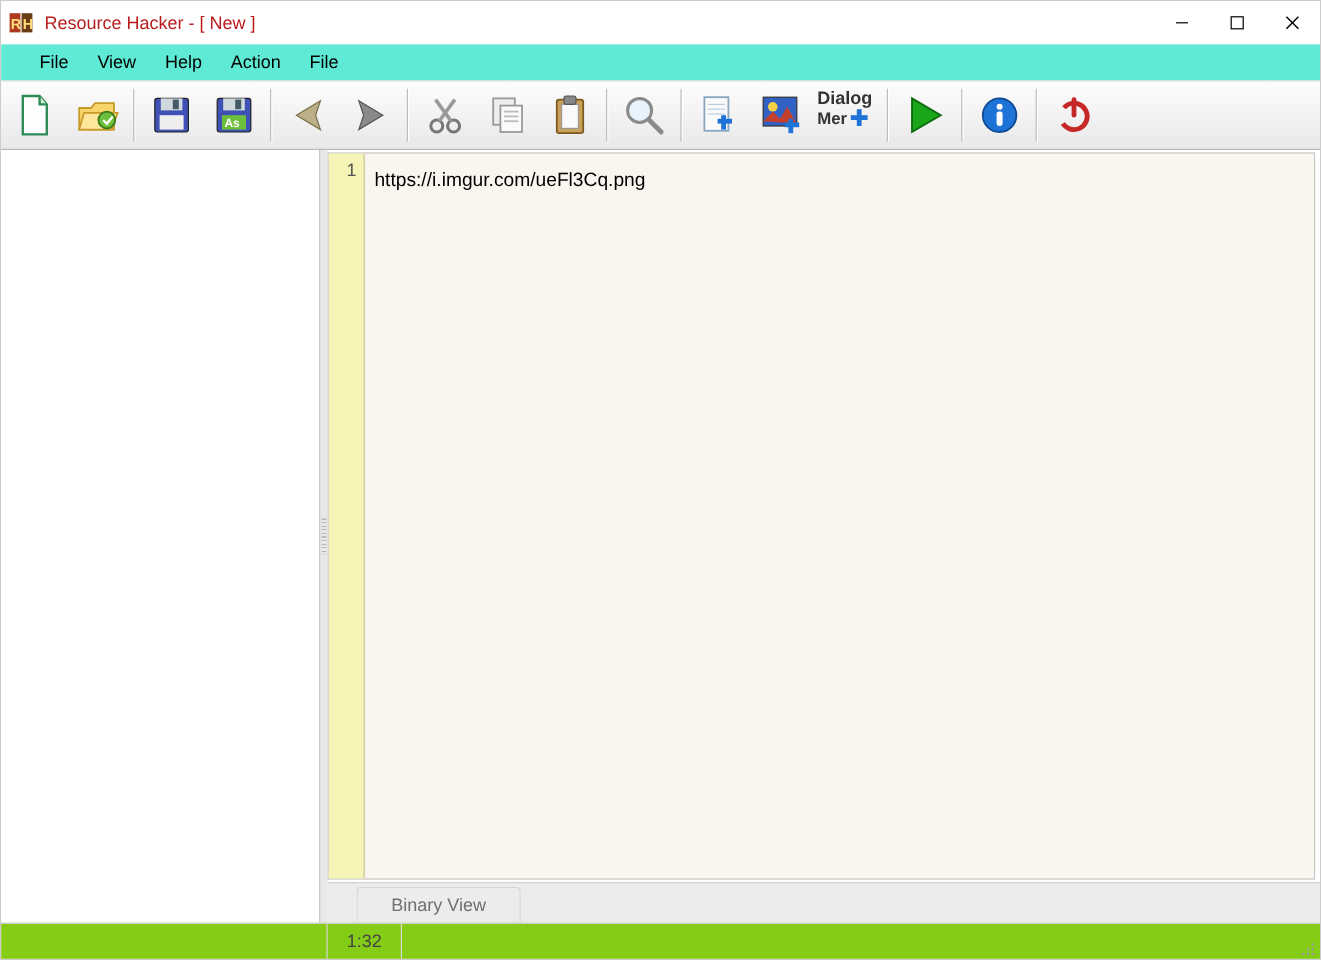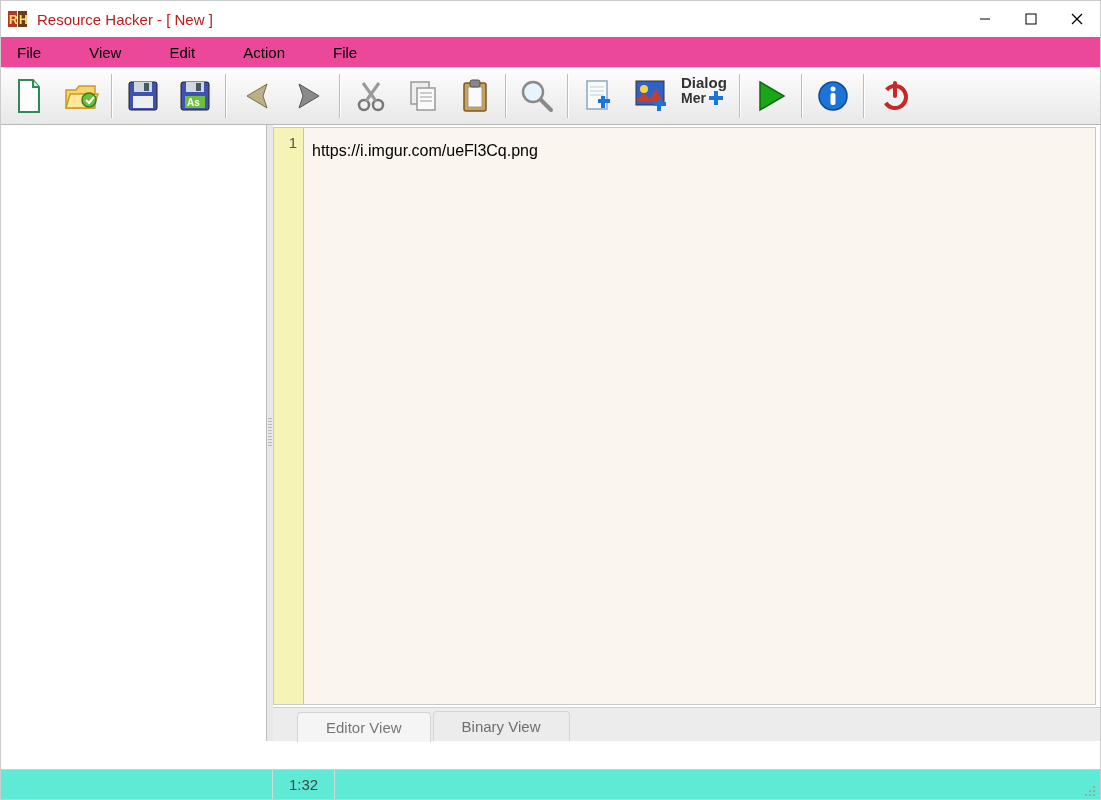--- a/index.html
+++ b/index.html
@@ -9,21 +9,21 @@
 
   
   .titlebar { height: 36px; display: flex; align-items: center; background: #fff; }
   .titlebar .appicon { width: 22px; height: 22px; margin: 0 8px 0 6px; display:flex; align-items:center; justify-content:center; }
   .titlebar .title { flex: 0 0 auto; font-size: 15px; color: #b91c1c; }
   .titlebar .spacer { flex: 1 1 auto; }
   .titlebar .winbtn { width: 46px; height: 36px; display: flex; align-items: center; justify-content: center; }
   .titlebar .winbtn svg { display:block; }
 
   
-  .menubar { height: 30px; display: flex; align-items: center; padding: 0 4px; background:#ec4899;gap:24px; }
+  .menubar { height: 30px; display: flex; align-items: center; padding: 0 20px; background:#5eead4; }
   .menubar .menuitem { padding: 4px 12px; font-size: 15px; color:#000; cursor:default; }
 
   
   .toolbar { height: 58px; background: linear-gradient(#fdfdfd,#e8e8e8); border-top:1px solid #ddd; border-bottom:1px solid #b8b8b8; display:flex; align-items:center; padding-left:2px; }
   .tbtn { width:50px; height:50px; margin:0 1px; display:flex; align-items:center; justify-content:center; border:1px solid transparent; border-radius:3px; cursor:default; }
   .tsep { width:2px; height:44px; margin:0 4px; border-left:1px solid #bdbdbd; border-right:1px solid #fff; }
 
   
   .mainarea { flex:1 1 auto; display:flex; min-height:0; }
   .treepanel { width:266px; border-right:1px solid #bbb; background:#fff; position:relative; }
@@ -33,21 +33,21 @@
   .editorwrap { flex:1 1 auto; display:flex; flex-direction:column; min-width:0; }
   .editor { flex:1 1 auto; display:flex; background:#faf5ef; border:1px solid #c9c9c9; margin:2px 4px 2px 0; min-height:0; }
   .gutter { width:30px; background:#f5f3b5; border-right:1px solid #c8c8a0; text-align:right; padding:6px 6px 0 0; color:#555; font-size:15px; }
   .codetext { flex:1; padding:14px 8px; font-size:16px; color:#000; white-space:pre; overflow:hidden; }
 
   .viewtabs { height:34px; display:flex; align-items:flex-end; padding-left:24px; background:#ececec; border-top:1px solid #d0d0d0; }
   .viewtabs .vtab { padding:6px 28px; font-size:15px; color:#6f6f6f; background:#ececec; border:1px solid #d4d4d4; border-bottom:none; border-top-left-radius:4px; border-top-right-radius:4px; margin-right:2px; }
   .viewtabs .vtab.active { background:#f5f5f5; color:#777; position:relative; top:1px; }
 
   
-  .statusbar { height:30px; background:#5eead4; border-top:1px solid #cfcfcf; display:flex; align-items:center; position:relative;margin-top:28px; }
+  .statusbar { height:30px; background:#84cc16; border-top:1px solid #cfcfcf; display:flex; align-items:center; position:relative; }
   .statusbar .cell { padding:0 16px; border-right:1px solid #d8d8d8; height:100%; display:flex; align-items:center; font-size:15px; color:#444; }
   .statusbar .cell.first { width:272px; }
   .statusbar .grip2 { position:absolute; right:4px; bottom:2px; width:14px; height:14px; }
 
   
   svg { overflow:visible; }
 </style>
 </head>
 <body>
 
@@ -78,21 +78,21 @@
       <svg width="12" height="12">
           <line x1="1" y1="1" x2="11" y2="11" stroke="#000" stroke-width="1.3"></line>
           <line x1="11" y1="1" x2="1" y2="11" stroke="#000" stroke-width="1.3"></line>
         </svg>
     </div>
   </div>
 
   <div class="menubar">
     <div class="menuitem">File</div>
     <div class="menuitem">View</div>
-    <div class="menuitem">Edit</div>
+    <div class="menuitem">Help</div>
     <div class="menuitem">Action</div>
     <div class="menuitem">File</div>
   </div>
 
   <div class="toolbar">
 
     <div class="tbtn">
       <svg width="32" height="36">
         <path d="M6 2h14l6 7v25H6z" fill="#fdfdfd" stroke="#2e8b57" stroke-width="2"></path>
         <path d="M20 2v7h6" fill="#d6f5d6" stroke="#2e8b57" stroke-width="2"></path>
@@ -260,21 +260,20 @@
 
     <div class="editorwrap">
       <div class="editor">
         <div class="gutter">
           <div>1</div>
         </div>
         <div class="codetext">https://i.imgur.com/ueFl3Cq.png</div>
       </div>
 
       <div class="viewtabs">
-        <div class="vtab active">Editor View</div>
         <div class="vtab">Binary View</div>
       </div>
     </div>
 
   </div>
 
   <div class="statusbar">
     <div class="cell first"></div>
     <div class="cell">1:32</div>
     <svg class="grip2" width="14" height="14">

